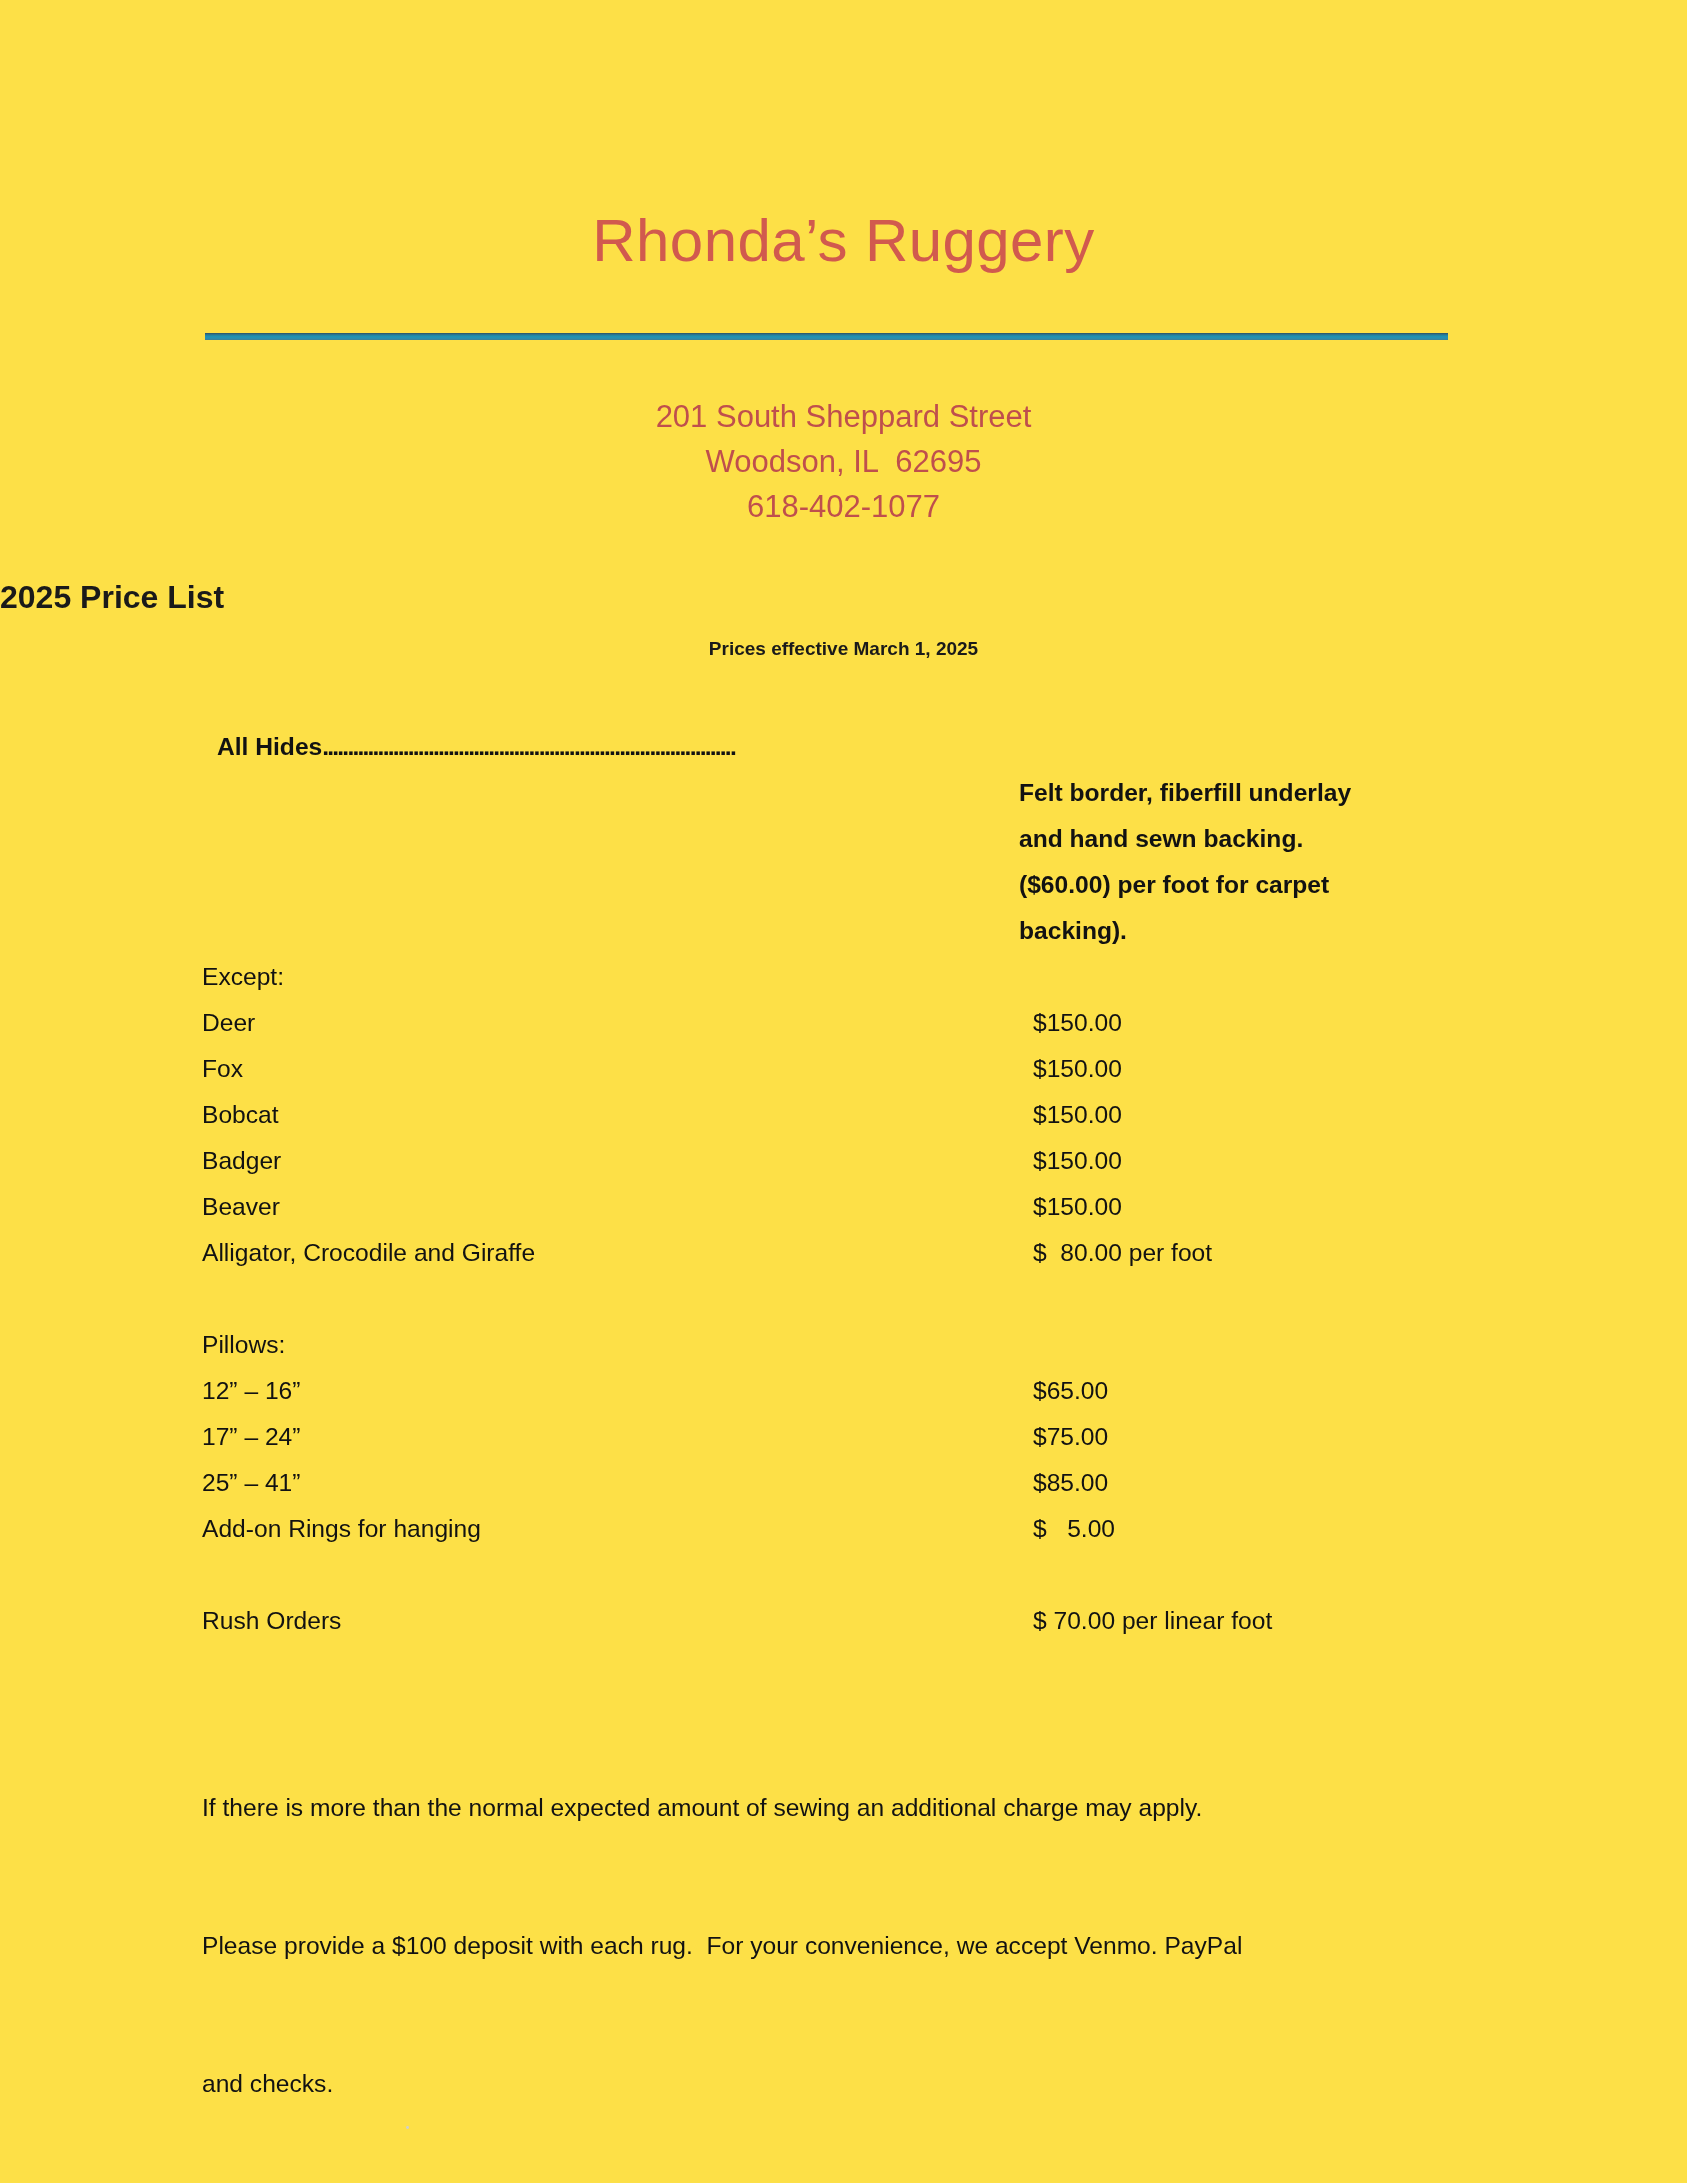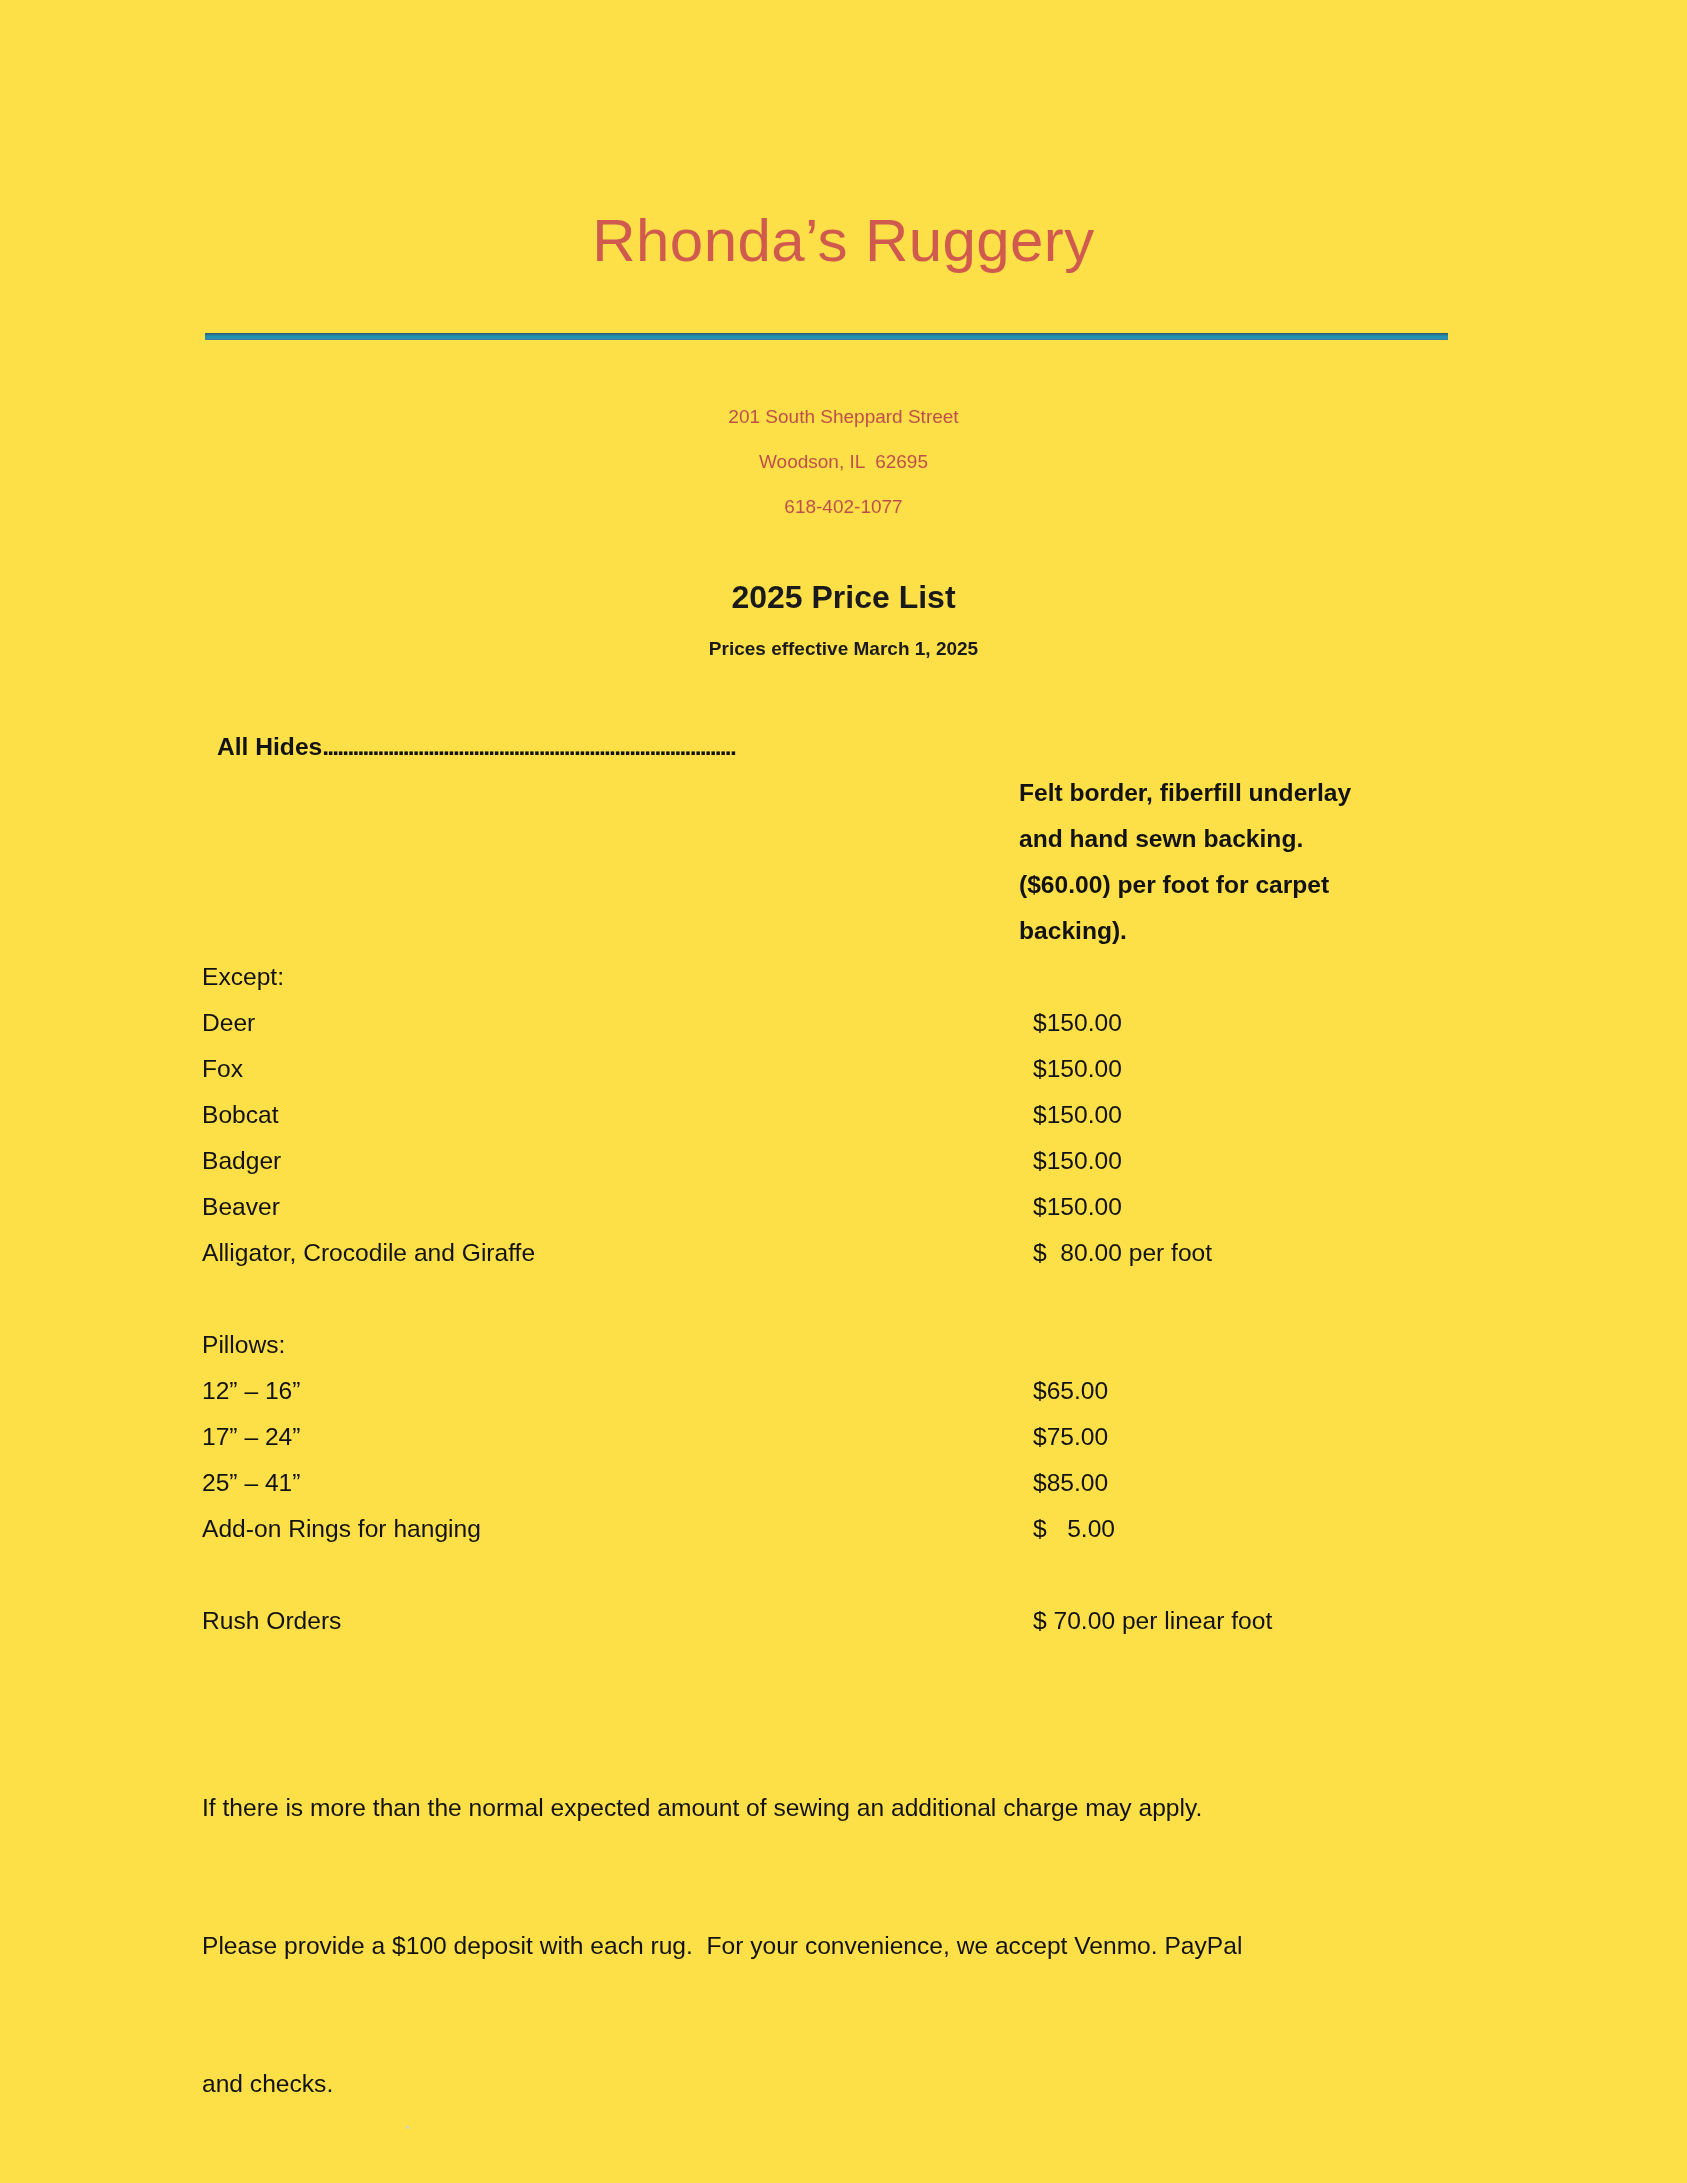--- a/index.html
+++ b/index.html
@@ -48,31 +48,30 @@
         #3d7e95 100%);
   }
 
   .address {
     position: absolute;
     left: 0;
     top: 394px;
     width: 1687px;
     text-align: center;
     color: #bf4f4d;
-    font-size: 19px;
+    font-size: 31px;
     line-height: 45px;
   }
   .address div { white-space: pre; }
 
   .pricelist-title {
     position: absolute;
     left: 0;
     top: 579px;
     width: 1687px;
-    text-align: center;
     font-size: 32px;
     font-weight: bold;
     color: #1a1a1a;
   }
   .pricelist-sub {
     position: absolute;
     left: 0;
     top: 638px;
     width: 1687px;
     text-align: center;

